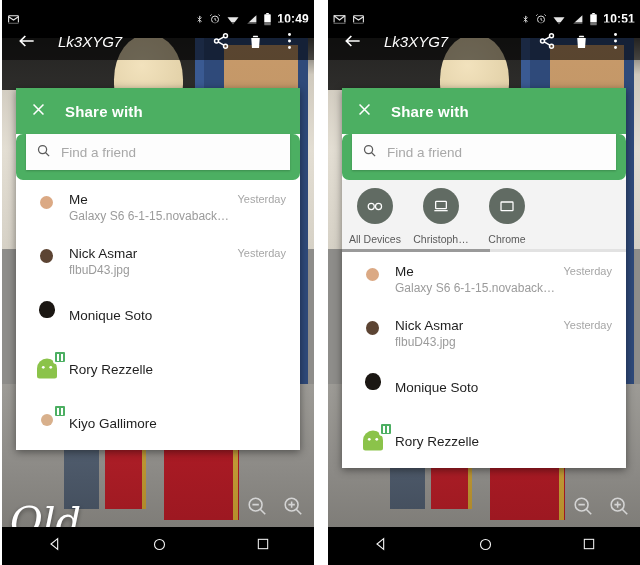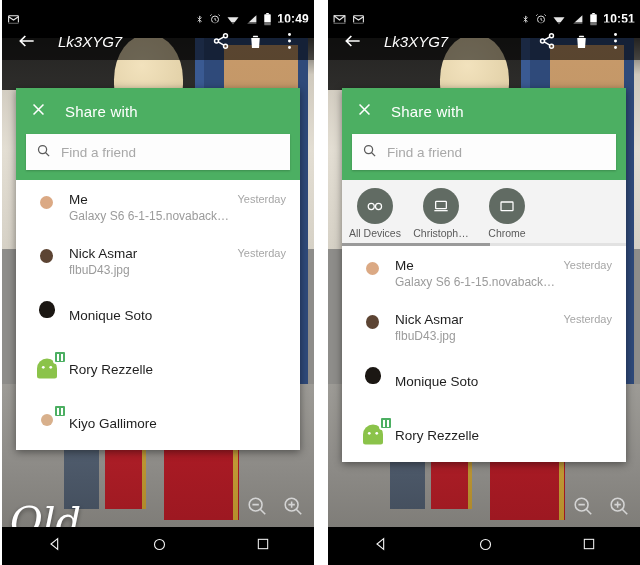--- a/index.html
+++ b/index.html
@@ -127,43 +127,43 @@
   .dialog {
     position: absolute; left: 14px; right: 14px; top: 88px;
     background: #fff;
     box-shadow: 0 2px 8px rgba(0,0,0,.45);
     overflow: hidden;
   }
   .dlg-header {
     background: #4caf62; height: 46px;
     display: flex; align-items: center; padding: 0 14px;
   }
-  .dlg-title { color: #fff; font-size: 15px; font-weight: normal; margin-left: 18px; letter-spacing: .2px; }
-  .dlg-search-wrap { background: #4caf62; padding: 0 10px 10px 10px; }
+  .dlg-title { color: #fff; font-size: 15px; font-weight: bold; margin-left: 18px; letter-spacing: .2px; }
+  .dlg-search-wrap { background: #4caf62; padding: 0 10px 10px 10px; border-radius: 7px; }
   .dlg-search {
     background: #fdfdfd; height: 36px; display: flex; align-items: center;
     padding: 0 10px; gap: 10px;
     box-shadow: 0 1px 2px rgba(0,0,0,.2);
   }
   .dlg-search input {
     border: none; outline: none; background: transparent;
     font-size: 13.5px; color: #333; width: 100%;
     font-family: "Liberation Sans", sans-serif;
   }
   .dlg-search input::placeholder { color: #a8a8a8; }
 
   
   .chips-wrap { background: #f3f3f3; position: relative; }
   .chips {
     display: flex; align-items: flex-start; gap: 0;
     padding: 8px 0 4px 0; overflow: hidden;
   }
   .chip {
     width: 66px; flex: 0 0 66px;
-    display: flex; flex-direction: column; align-items: center; gap: 3px;
+    display: flex; flex-direction: column; align-items: center; gap: 9px;
   }
   .chip-circle {
     width: 36px; height: 36px; border-radius: 50%;
     background: #616b63; display: flex; align-items: center; justify-content: center;
   }
   .chip-label { font-size: 10.5px; color: #5a5a5a; max-width: 62px; text-align: center;
                 white-space: nowrap; overflow: hidden; text-overflow: ellipsis; }
   .chip-scroll-track { height: 3px; background: #e2e2e2; }
   .chip-scroll-thumb { height: 3px; width: 52%; background: #9a9a9a; }
 

